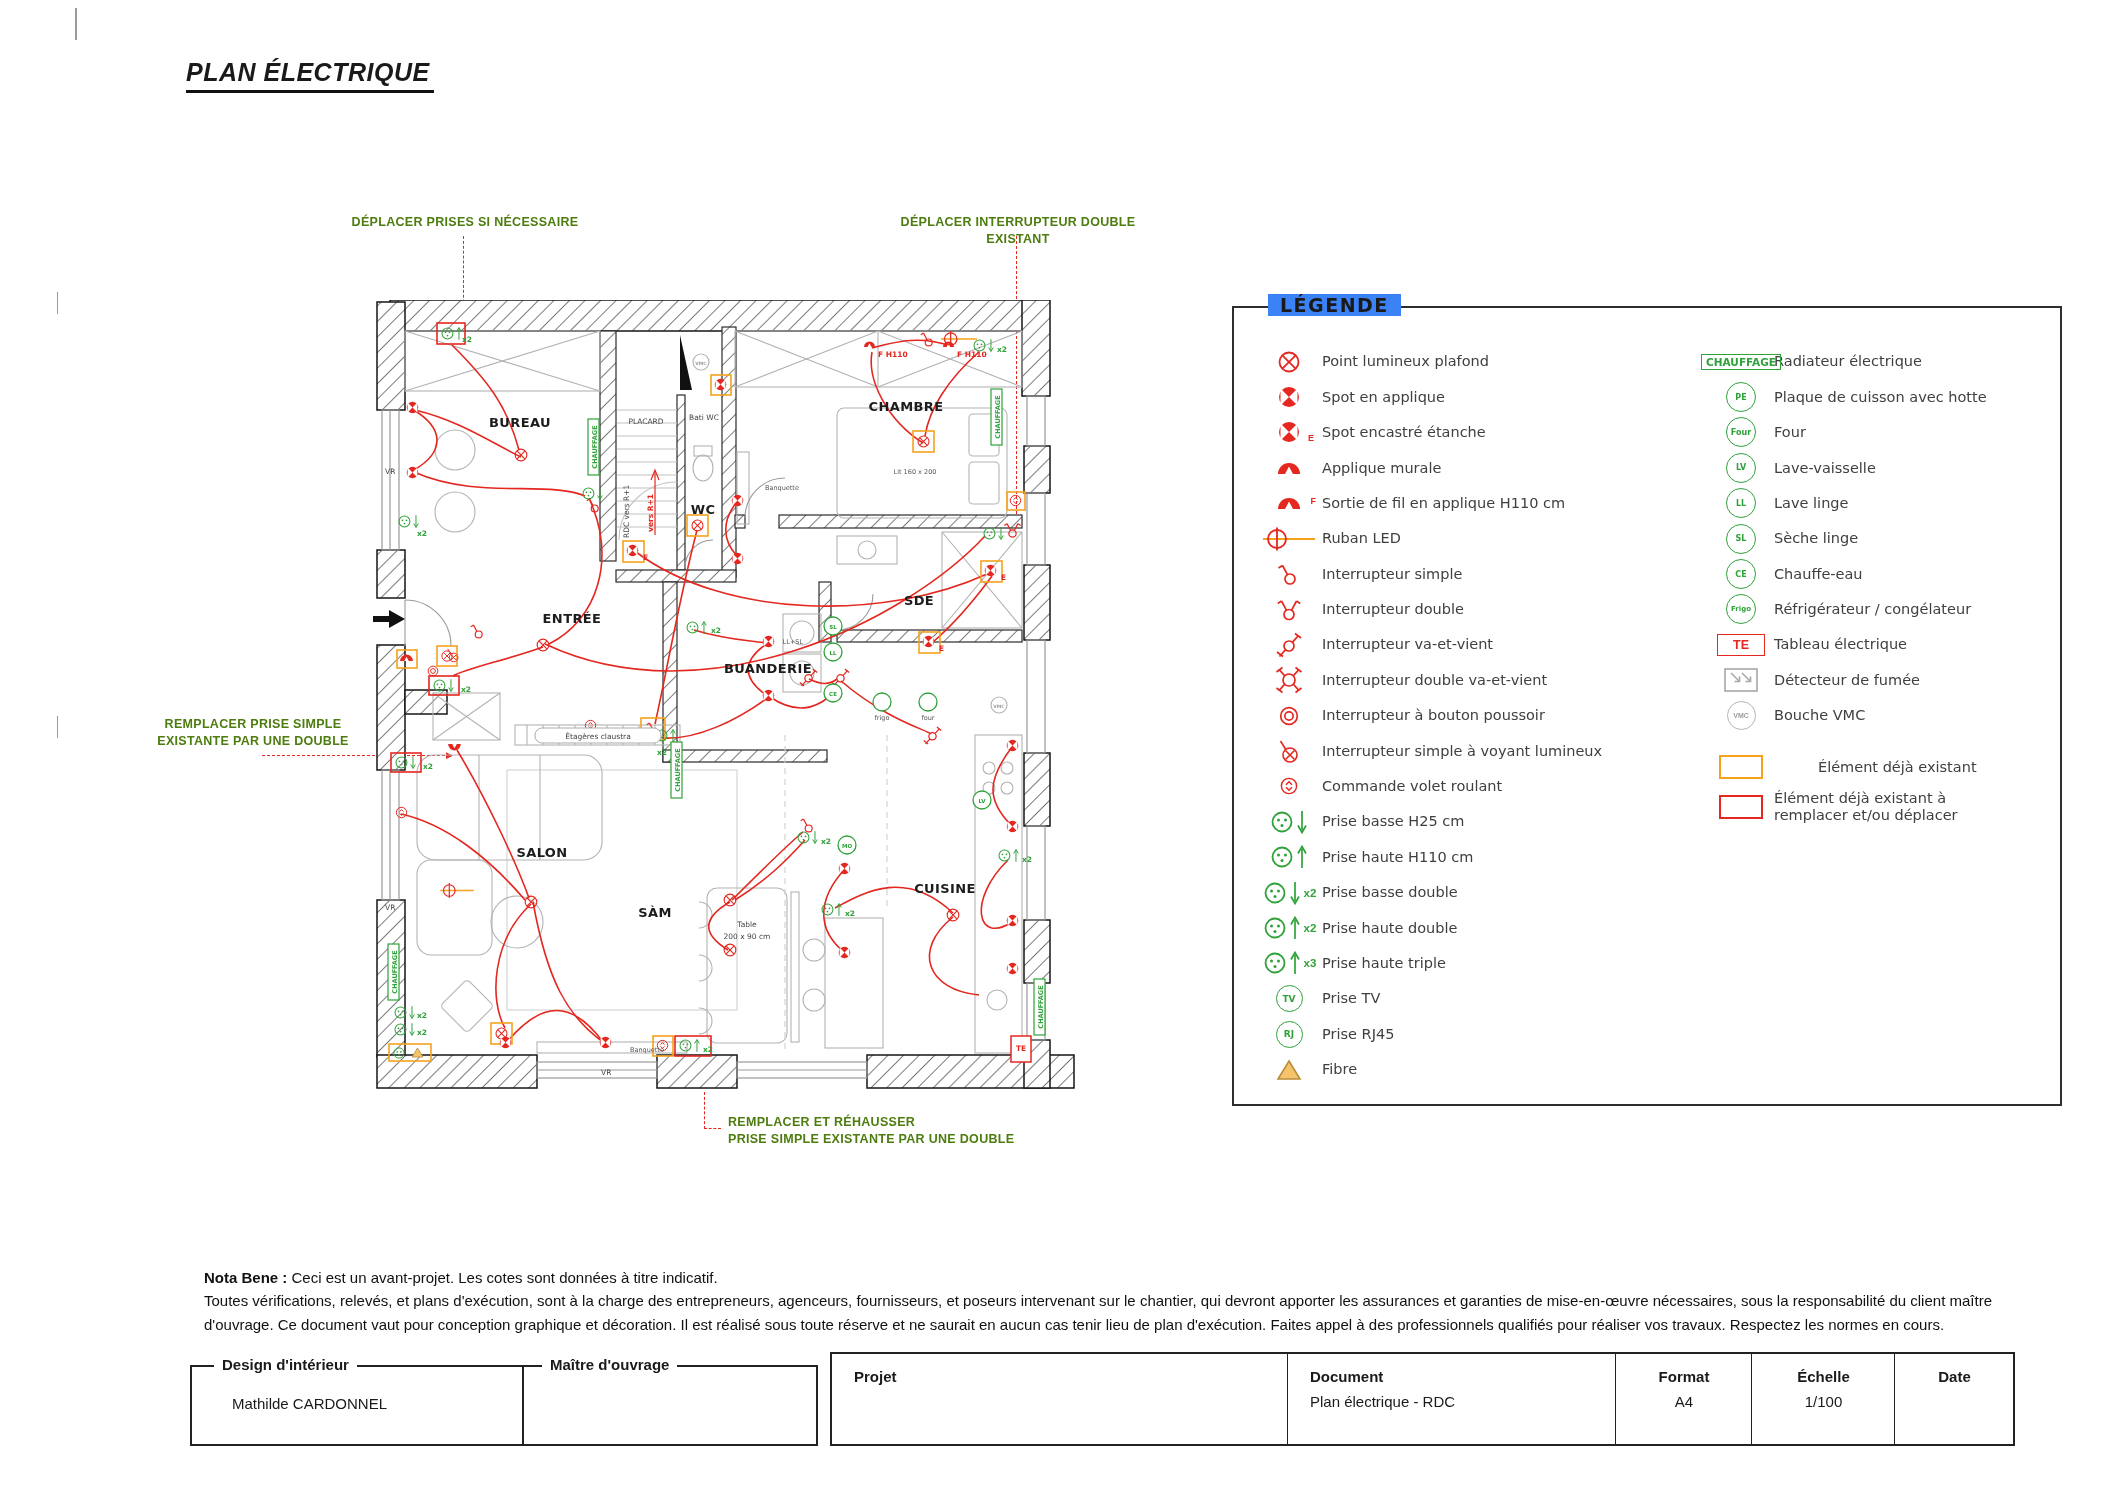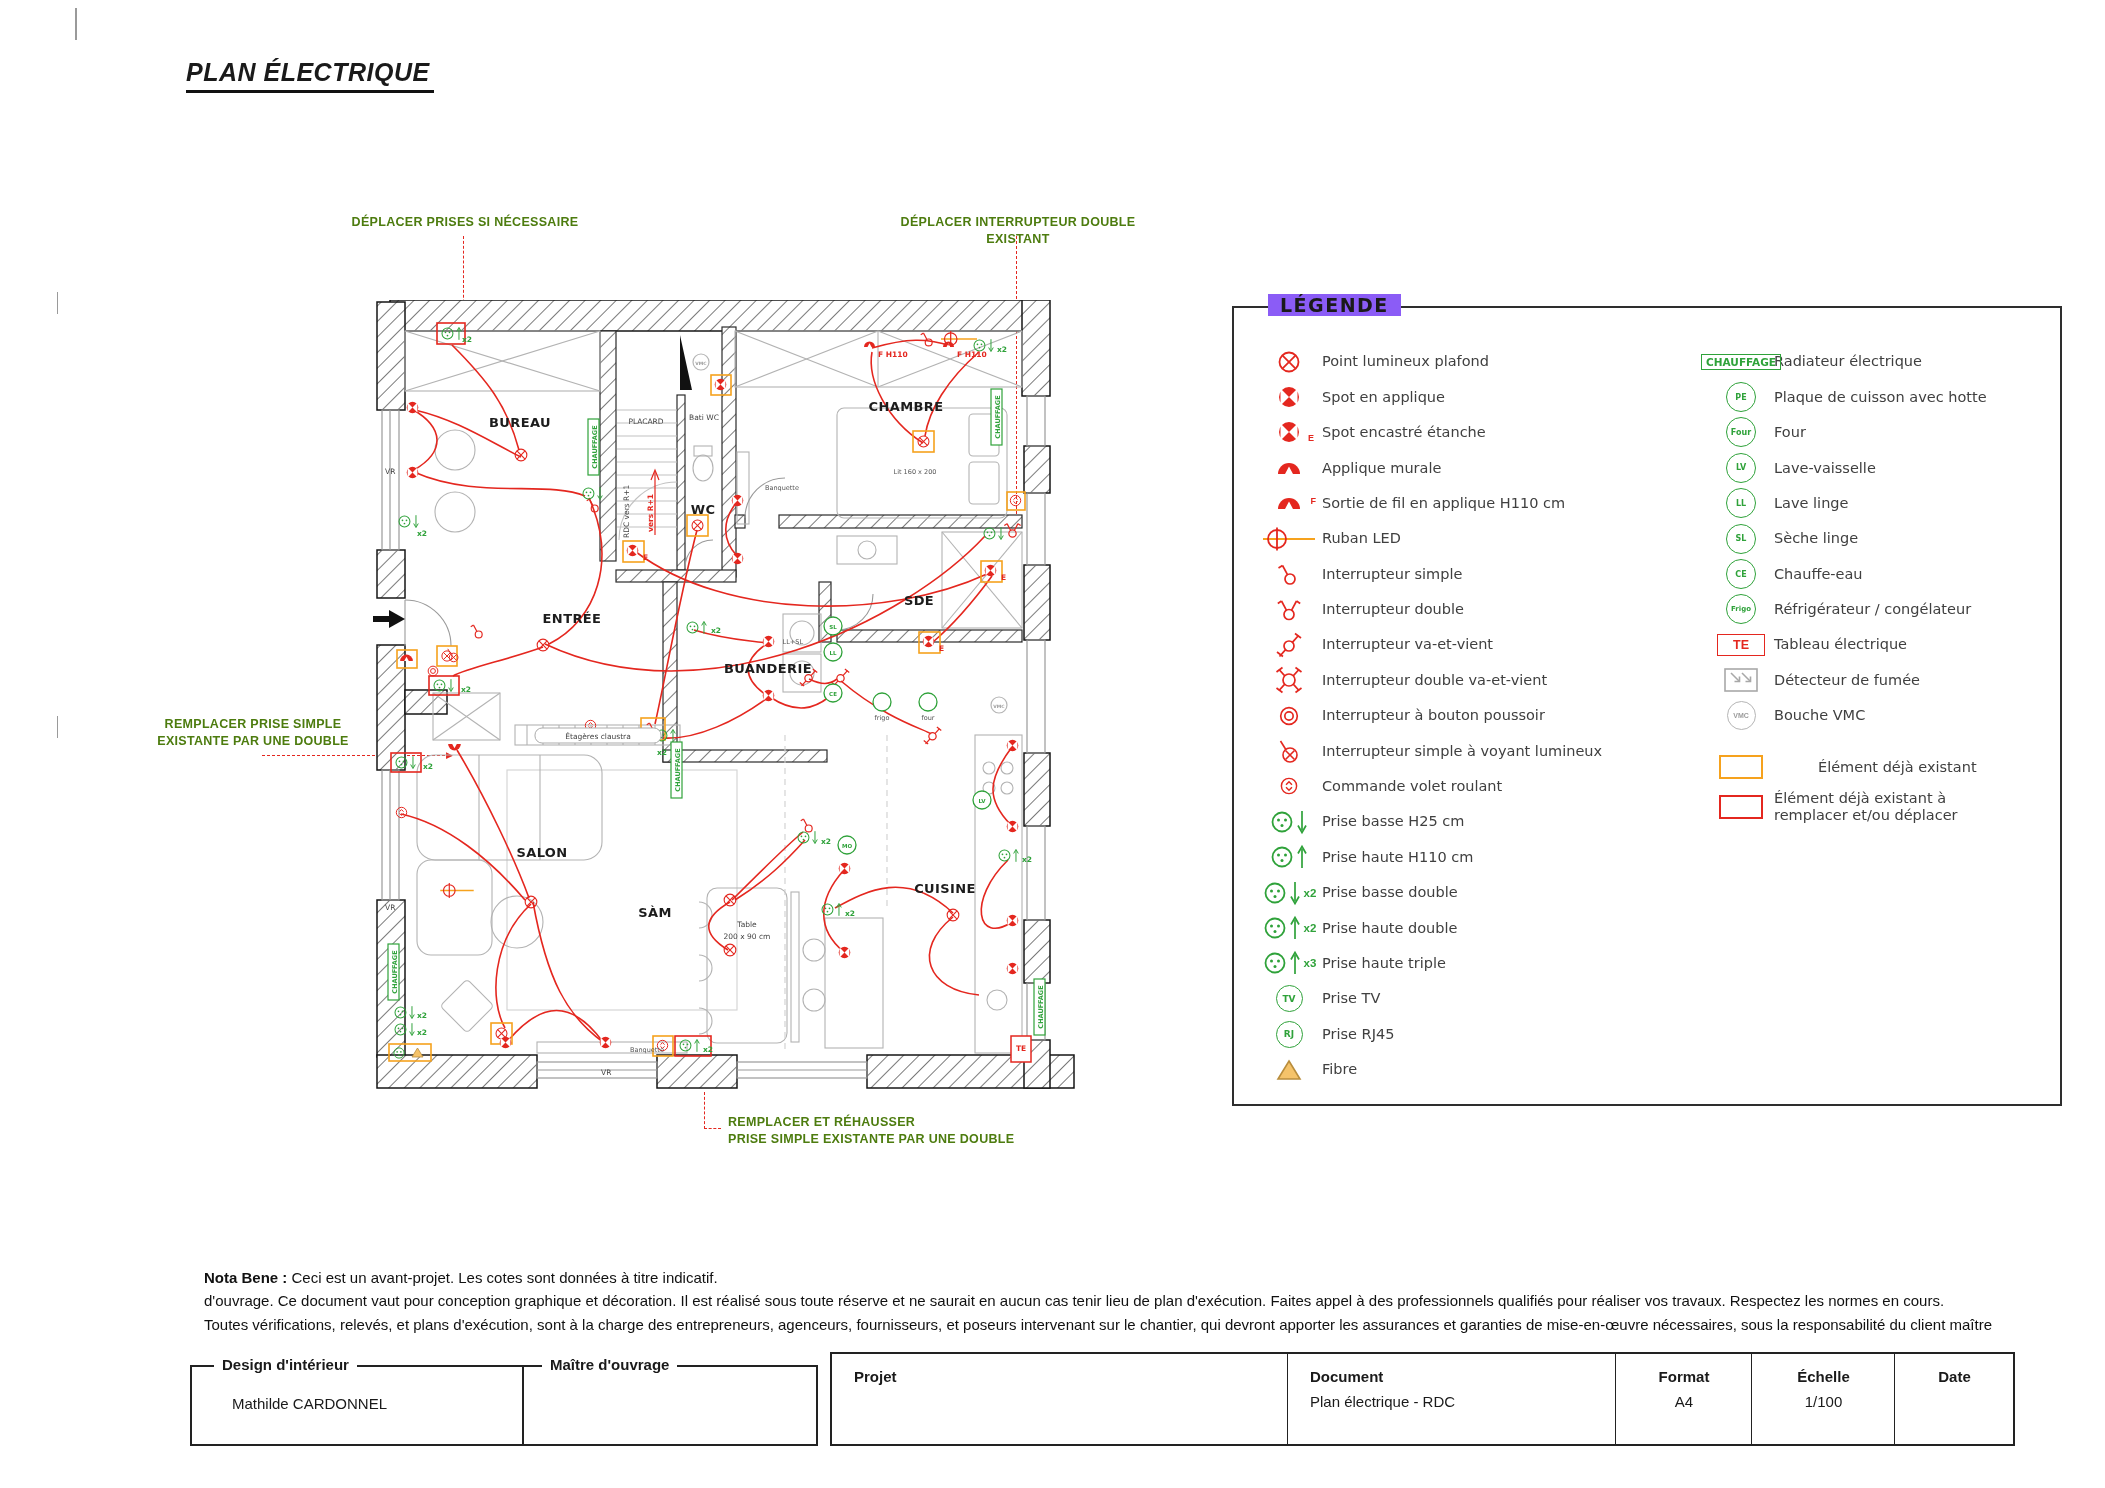--- a/index.html
+++ b/index.html
@@ -10,21 +10,21 @@
   #title{left:186px;top:58px;font-size:25px;font-weight:bold;font-style:italic;
          letter-spacing:.5px;border-bottom:3px solid #111;padding:0 4px 3px 0;}
   .regmark{background:#9a9a9a;}
   
   .redann{color:#4d7c0f;font-weight:bold;font-size:12.5px;letter-spacing:.3px;line-height:1.35;}
   .dashv{border-left:1.6px dashed #e4271f;width:0;}
   .dashh{border-top:1.6px dashed #e4271f;height:0;}
   .dashL{border-left:1.6px dashed #e4271f;border-bottom:1.6px dashed #e4271f;}
   
   #legend{left:1232px;top:306px;width:826px;height:796px;border:2px solid #2e2e2e;}
-  #legend-title{position:absolute;top:-14px;left:34px;background:#8b5cf6;padding:0 12px;
+  #legend-title{position:absolute;top:-14px;left:34px;background:#3b82f6;padding:0 12px;
                 font-family:"DejaVu Sans",sans-serif;font-size:19px;font-weight:bold;letter-spacing:1.5px;}
   .lcol{position:absolute;top:36px;}
   #lcol1{left:22px;width:430px;}
   #lcol2{left:474px;width:344px;}
   .lrow{display:flex;align-items:center;height:35.4px;}
   .lic{width:66px;display:flex;justify-content:center;align-items:center;flex:0 0 66px;position:relative;}
   .llab{font-family:"DejaVu Sans",sans-serif;font-size:14.5px;color:#404040;line-height:1.15;}
   .sub{color:#e4271f;font-size:9px;font-weight:bold;align-self:flex-end;margin:0 0 2px 2px;}
   .xbadge{color:#2fa23a;font-size:11.5px;font-weight:bold;margin-left:2px;}
   .tagc{display:flex;align-items:center;justify-content:center;border:1.6px solid #2fa23a;
@@ -859,22 +859,22 @@
           <span class="lic">
             <span class="rbox"></span>
           </span>
           <span class="llab" style="max-width:250px;">Élément déjà existant à remplacer et/ou déplacer</span>
         </div>
     </div>
   </div>
 
   <div id="nota" class="abs">
     <div><b>Nota Bene :</b> <span>Ceci est un avant-projet. Les cotes sont données à titre indicatif.</span></div>
+    <div>Toutes vérifications, relevés, et plans d'exécution, sont à la charge des entrepreneurs, agenceurs, fournisseurs, et poseurs intervenant sur le chantier, qui devront apporter les assurances et garanties de mise-en-œuvre nécessaires, sous la responsabilité du client maître</div>
     <div>d'ouvrage. Ce document vaut pour conception graphique et décoration. Il est réalisé sous toute réserve et ne saurait en aucun cas tenir lieu de plan d'exécution. Faites appel à des professionnels qualifiés pour réaliser vos travaux. Respectez les normes en cours.</div>
-    <div>Toutes vérifications, relevés, et plans d'exécution, sont à la charge des entrepreneurs, agenceurs, fournisseurs, et poseurs intervenant sur le chantier, qui devront apporter les assurances et garanties de mise-en-œuvre nécessaires, sous la responsabilité du client maître</div>
   </div>
 
   <div class="abs fbox" style="left:190px;top:1365px;width:330px;height:77px;">
     <span class="lab">Design d'intérieur</span>
     <div style="margin:28px 0 0 40px;font-size:15px;">Mathilde CARDONNEL</div>
   </div>
   <div class="abs fbox" style="left:520px;top:1365px;width:296px;height:77px;border-left:none;">
     <span class="lab">Maître d'ouvrage</span>
   </div>
 

